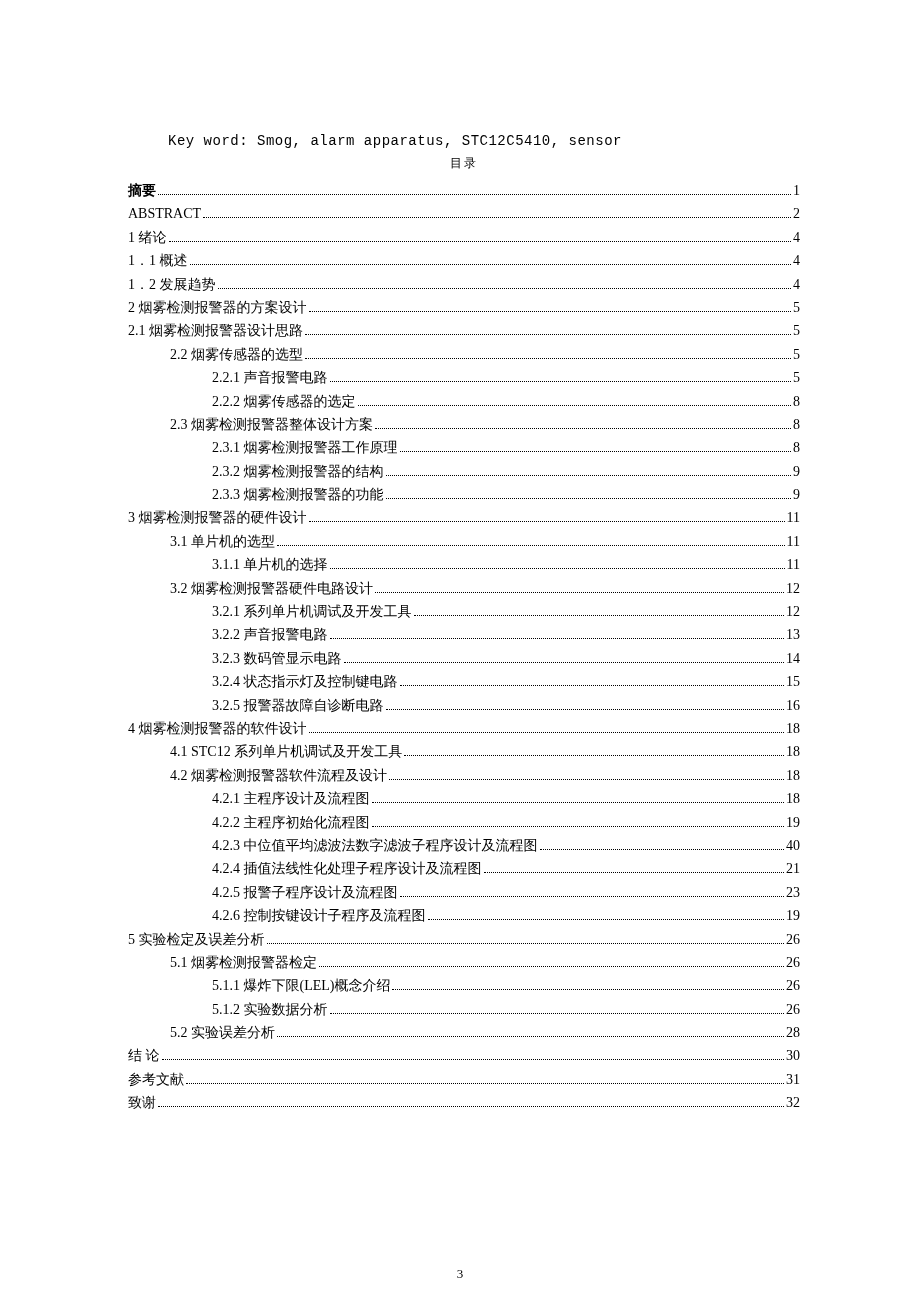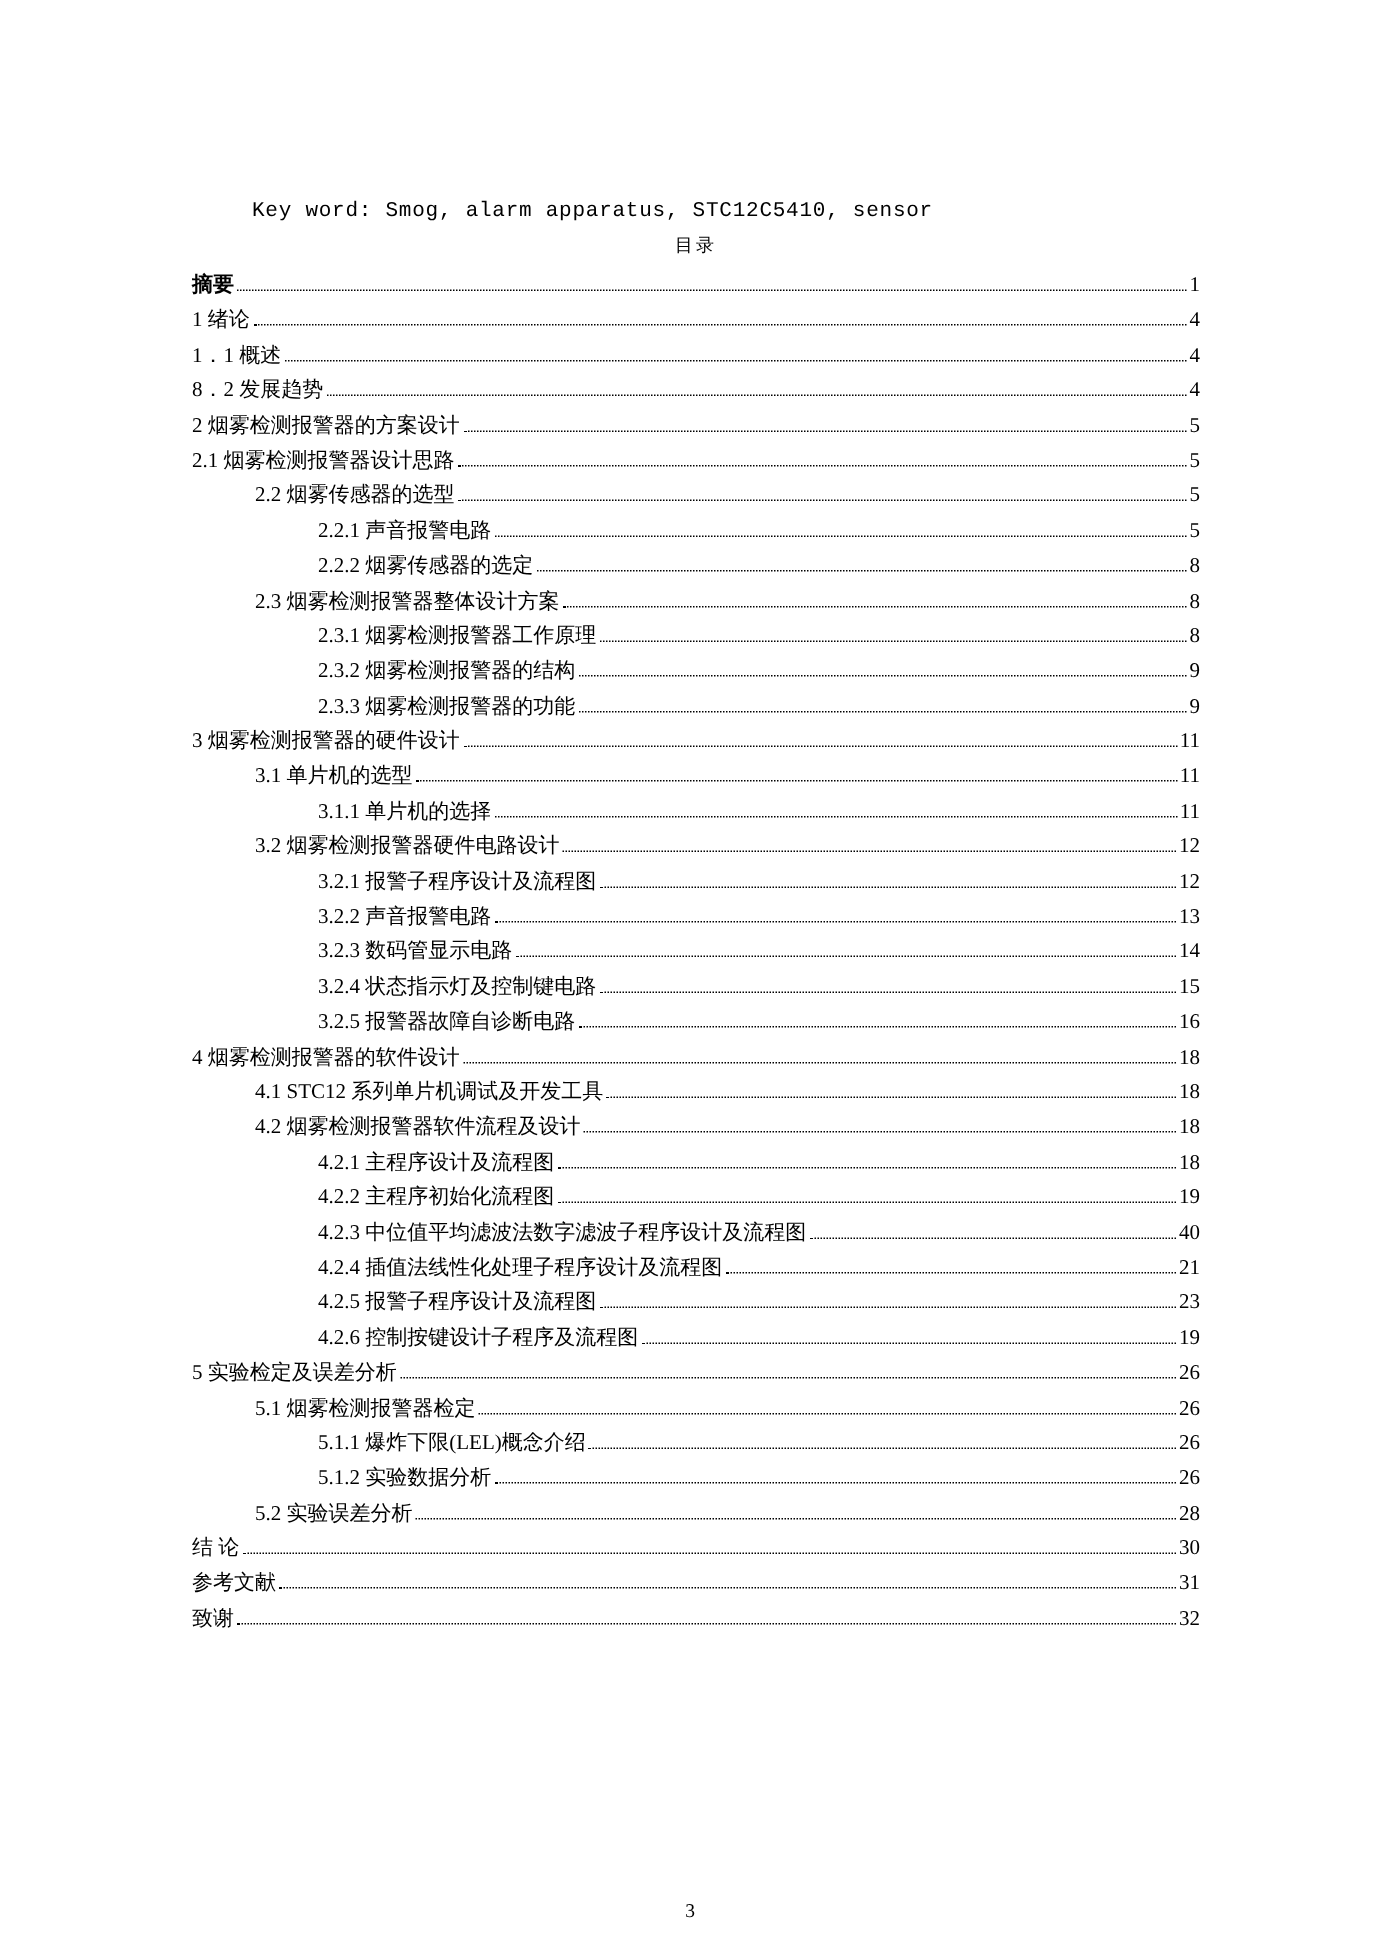--- a/index.html
+++ b/index.html
@@ -74,31 +74,36 @@
 
   <div class="toc-title">目录</div>
 
   <div class="toc" id="toc">
       <div class="toc-row indent-0 bold">
         <span class="toc-label">摘要</span>
         <span class="dots"></span>
         <span class="toc-page">1</span>
       </div>
       <div class="toc-row indent-0">
+        <span class="toc-label">ABSTRACT</span>
+        <span class="dots"></span>
+        <span class="toc-page">2</span>
+      </div>
+      <div class="toc-row indent-0">
         <span class="toc-label">1 绪论</span>
         <span class="dots"></span>
         <span class="toc-page">4</span>
       </div>
       <div class="toc-row indent-0">
         <span class="toc-label">1．1 概述</span>
         <span class="dots"></span>
         <span class="toc-page">4</span>
       </div>
       <div class="toc-row indent-0">
-        <span class="toc-label">8．2 发展趋势</span>
+        <span class="toc-label">1．2 发展趋势</span>
         <span class="dots"></span>
         <span class="toc-page">4</span>
       </div>
       <div class="toc-row indent-0">
         <span class="toc-label">2 烟雾检测报警器的方案设计</span>
         <span class="dots"></span>
         <span class="toc-page">5</span>
       </div>
       <div class="toc-row indent-0">
         <span class="toc-label">2.1 烟雾检测报警器设计思路</span>
@@ -154,21 +159,21 @@
         <span class="toc-label">3.1.1 单片机的选择</span>
         <span class="dots"></span>
         <span class="toc-page">11</span>
       </div>
       <div class="toc-row indent-1">
         <span class="toc-label">3.2 烟雾检测报警器硬件电路设计</span>
         <span class="dots"></span>
         <span class="toc-page">12</span>
       </div>
       <div class="toc-row indent-2">
-        <span class="toc-label">3.2.1 报警子程序设计及流程图</span>
+        <span class="toc-label">3.2.1 系列单片机调试及开发工具</span>
         <span class="dots"></span>
         <span class="toc-page">12</span>
       </div>
       <div class="toc-row indent-2">
         <span class="toc-label">3.2.2 声音报警电路</span>
         <span class="dots"></span>
         <span class="toc-page">13</span>
       </div>
       <div class="toc-row indent-2">
         <span class="toc-label">3.2.3 数码管显示电路</span>

